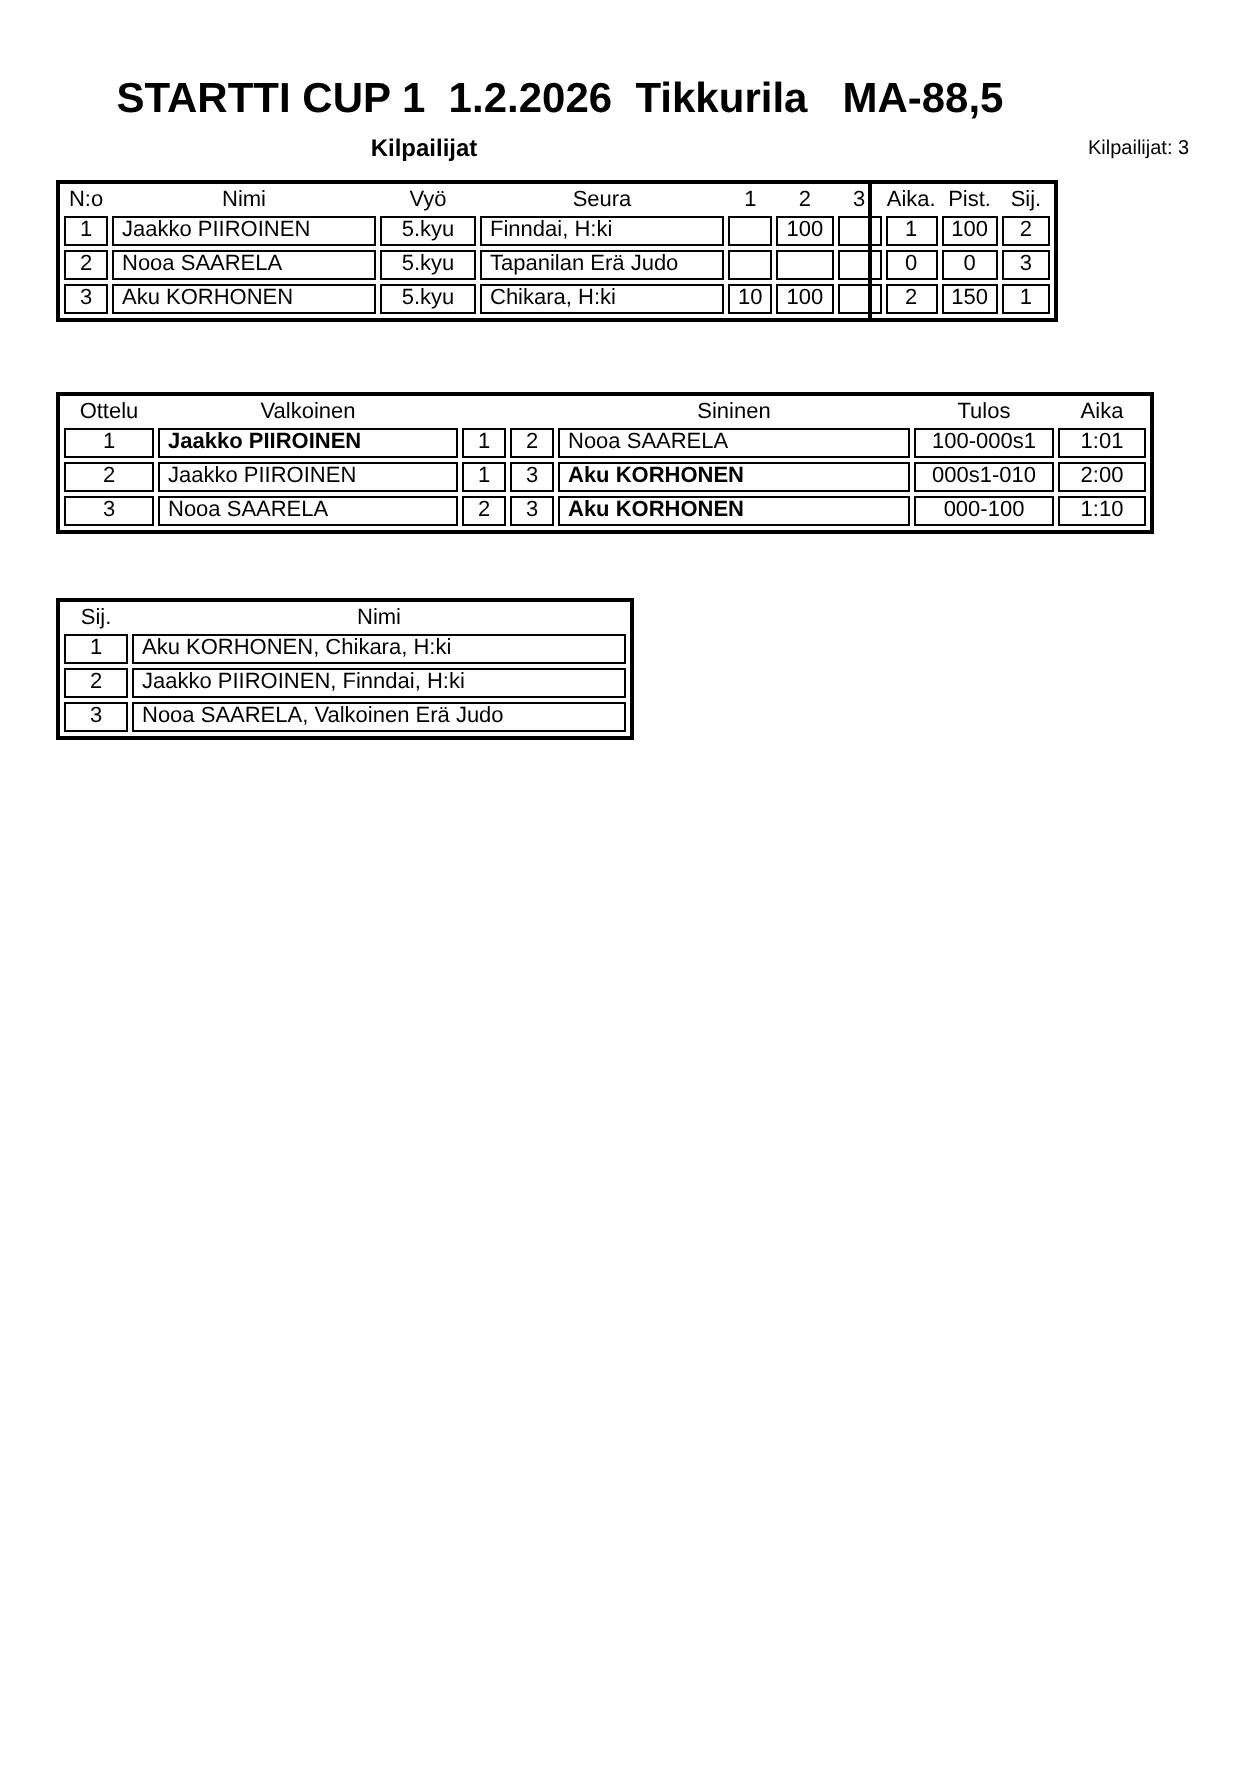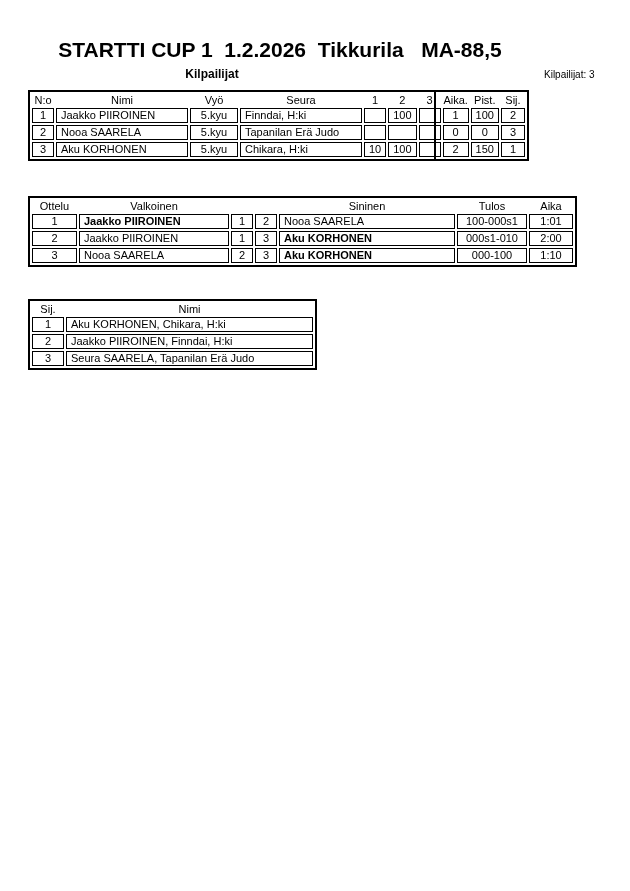--- a/index.html
+++ b/index.html
@@ -250,20 +250,20 @@
             <td class="left">Aku KORHONEN, Chikara, H:ki</td>
           </tr>
 
           <tr>
             <td>2</td>
             <td class="left">Jaakko PIIROINEN, Finndai, H:ki</td>
           </tr>
 
           <tr>
             <td>3</td>
-            <td class="left">Seura SAARELA, Tapanilan Erä Judo</td>
+            <td class="left">Nooa SAARELA, Valkoinen Erä Judo</td>
           </tr>
 
       </tbody>
     </table>
   </div>
 
 </div>
 
 </body></html>

